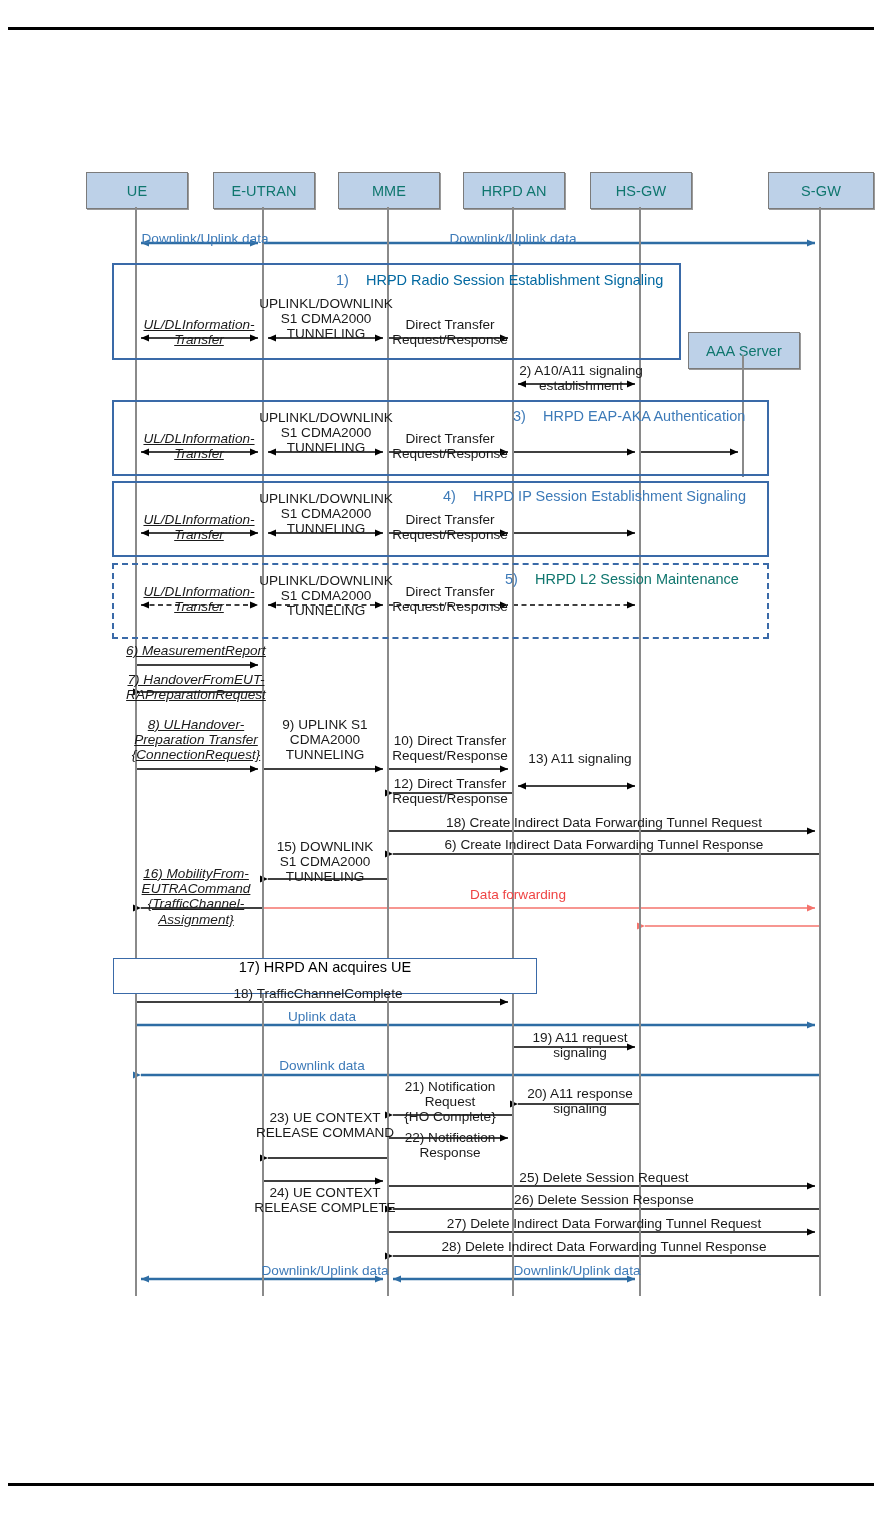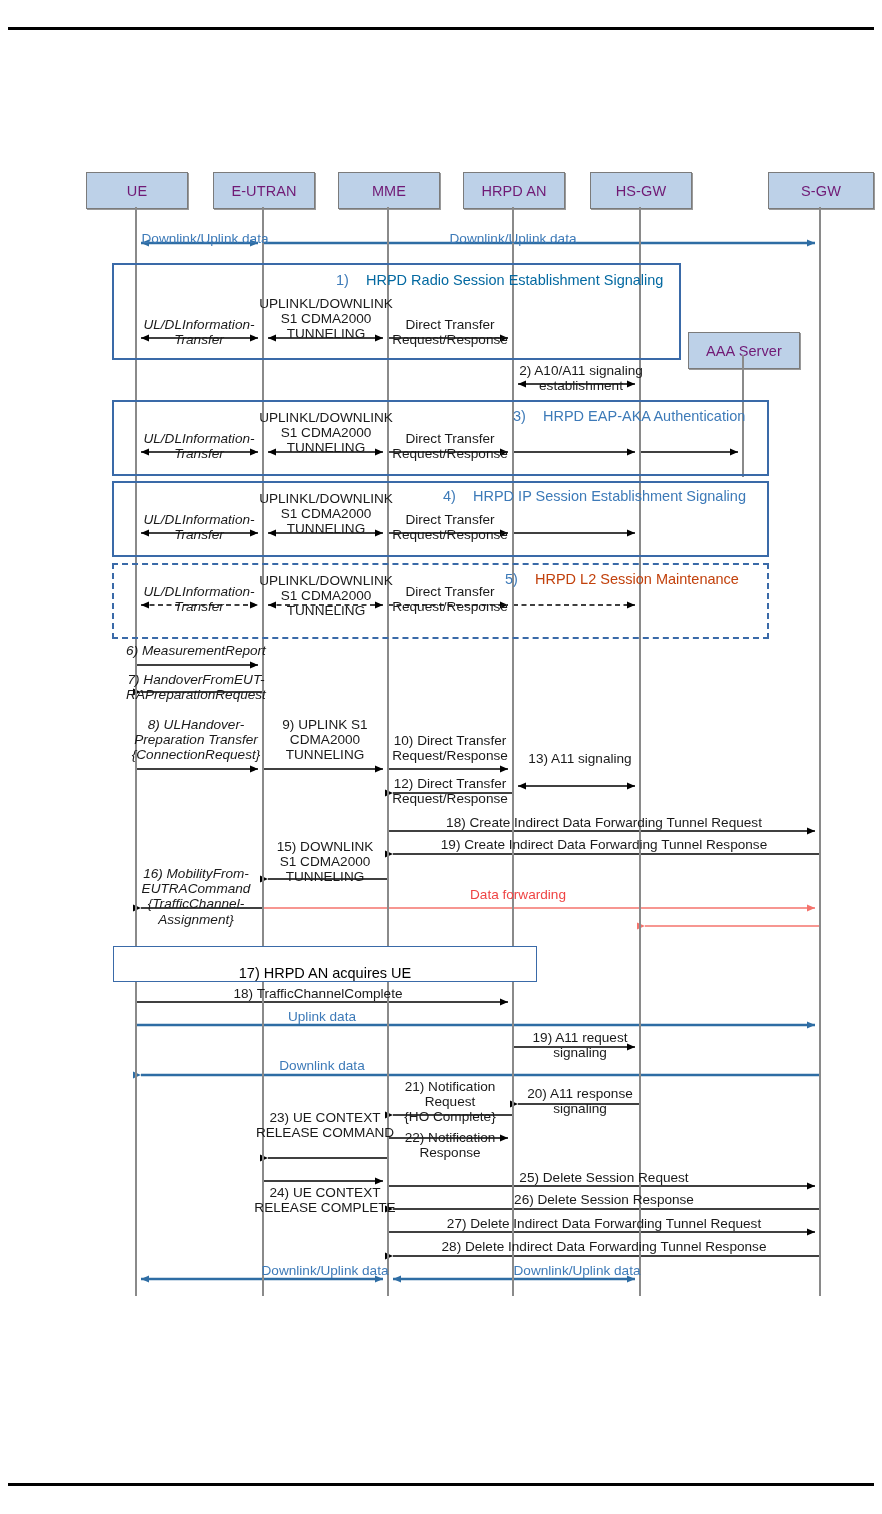--- a/index.html
+++ b/index.html
@@ -13,38 +13,38 @@
   .rule{position:absolute;left:8px;width:866px;height:3px;background:#000;}
   .rule.top{top:27px;}
   .rule.bottom{top:1483px;}
 
   #canvas{position:absolute;left:0;top:0;width:882px;height:1514px;}
 
   
   .node{position:absolute;height:35px;background:#bdd1e8;border:1px solid #7b7b7b;
         box-shadow:1px 1px 0 #9a9a9a;
         display:flex;align-items:center;justify-content:center;
-        font-size:14.5px;color:#701a75;letter-spacing:.1px;}
+        font-size:14.5px;color:#0f766e;letter-spacing:.1px;}
   .lifeline{position:absolute;width:1.6px;background:#8a8a8a;}
 
   
   .frame{position:absolute;border:2px solid #3a6aa8;background:transparent;}
   .frame.dashed{border-style:dashed;}
   .frame-title{position:absolute;color:#3d7ab8;font-size:14.5px;white-space:nowrap;}
   .frame-num{position:absolute;color:#3d7ab8;font-size:14.5px;white-space:nowrap;}
 
   
   .actionbox{position:absolute;border:1.6px solid #3a6aa8;background:#fff;
-             display:flex;align-items:flex-end;justify-content:center;
-             font-size:14.5px;color:#000;}
+             display:flex;align-items:flex-start;justify-content:center;
+             font-size:14.5px;color:#000;margin-top:12px;}
 
   
   .lbl{position:absolute;font-size:13.6px;color:#1a1a1a;white-space:nowrap;
        line-height:1.12;text-align:center;}
-  .lbl.ital{font-style:italic;}
+  .lbl.ital{font-style:italic;text-decoration:underline;}
   .lbl.blue{color:#3d7ab8;}
   .lbl.red{color:#ef4444;}
   .lbl.blk{white-space:pre;}
 
   svg.arrows{position:absolute;left:0;top:0;width:882px;height:1514px;
              pointer-events:none;overflow:visible;}
 </style>
 </head>
 <body>
 
@@ -158,21 +158,21 @@
         <div class="frame-num" style="left: 336px; top: 272px; color: rgb(61, 122, 184);">1)</div>
         <div class="frame-title" style="left: 366px; top: 272px; color: #0369a1;">HRPD Radio Session Establishment Signaling</div>
         <div class="frame" style="left: 112px; top: 400px; width: 653px; height: 72px; border-color: rgb(58, 106, 168);"></div>
         <div class="frame-num" style="left: 513px; top: 408px; color: rgb(61, 122, 184);">3)</div>
         <div class="frame-title" style="left: 543px; top: 408px; color: rgb(61, 122, 184);">HRPD EAP-AKA Authentication</div>
         <div class="frame" style="left: 112px; top: 481px; width: 653px; height: 72px; border-color: rgb(58, 106, 168);"></div>
         <div class="frame-num" style="left: 443px; top: 488px; color: rgb(61, 122, 184);">4)</div>
         <div class="frame-title" style="left: 473px; top: 488px; color: rgb(61, 122, 184);">HRPD IP Session Establishment Signaling</div>
         <div class="frame dashed" style="left: 112px; top: 563px; width: 653px; height: 72px; border-color: rgb(58, 106, 168);"></div>
         <div class="frame-num" style="left: 505px; top: 571px; color: rgb(61, 122, 184);">5)</div>
-        <div class="frame-title" style="left: 535px; top: 571px; color: #c2410c;">HRPD L2 Session Maintenance</div>
+        <div class="frame-title" style="left: 535px; top: 571px; color: #0f766e;">HRPD L2 Session Maintenance</div>
       </div>
     <div id="boxes">
         <div class="actionbox" style="left: 113px; top: 946px; width: 422px; height: 34px; border-color: rgb(58, 106, 168);">
           <span>17) HRPD AN acquires UE</span>
         </div>
       </div>
     <div id="labels">
         <div class="lbl blk blue" style="left: 205px; top: 231px; transform: translateX(-50%);">Downlink/Uplink data</div>
         <div class="lbl blk blue" style="left: 513px; top: 231px; transform: translateX(-50%);">Downlink/Uplink data</div>
         <div class="lbl blk ital" style="left: 199px; top: 317px; transform: translateX(-50%);">UL/DLInformation-
@@ -213,21 +213,21 @@
 {ConnectionRequest}</div>
         <div class="lbl blk" style="left: 325px; top: 717px; transform: translateX(-50%);">9) UPLINK S1
 CDMA2000
 TUNNELING</div>
         <div class="lbl blk" style="left: 450px; top: 733px; transform: translateX(-50%);">10) Direct Transfer
 Request/Response</div>
         <div class="lbl blk" style="left: 580px; top: 751px; transform: translateX(-50%);">13) A11 signaling</div>
         <div class="lbl blk" style="left: 450px; top: 776px; transform: translateX(-50%);">12) Direct Transfer
 Request/Response</div>
         <div class="lbl blk" style="left: 604px; top: 815px; transform: translateX(-50%);">18) Create Indirect Data Forwarding Tunnel Request</div>
-        <div class="lbl blk" style="left: 604px; top: 837px; transform: translateX(-50%);">19) Create Indirect Data Forwarding Tunnel Response</div>
+        <div class="lbl blk" style="left: 604px; top: 837px; transform: translateX(-50%);">6) Create Indirect Data Forwarding Tunnel Response</div>
         <div class="lbl blk" style="left: 325px; top: 839px; transform: translateX(-50%);">15) DOWNLINK
 S1 CDMA2000
 TUNNELING</div>
         <div class="lbl blk ital" style="left: 196px; top: 866px; transform: translateX(-50%);">16) MobilityFrom-
 EUTRACommand
 {TrafficChannel-
 Assignment}</div>
         <div class="lbl blk red" style="left: 518px; top: 887px; transform: translateX(-50%);">Data forwarding</div>
         <div class="lbl blk" style="left: 318px; top: 986px; transform: translateX(-50%);">18) TrafficChannelComplete</div>
         <div class="lbl blk blue" style="left: 322px; top: 1009px; transform: translateX(-50%);">Uplink data</div>

